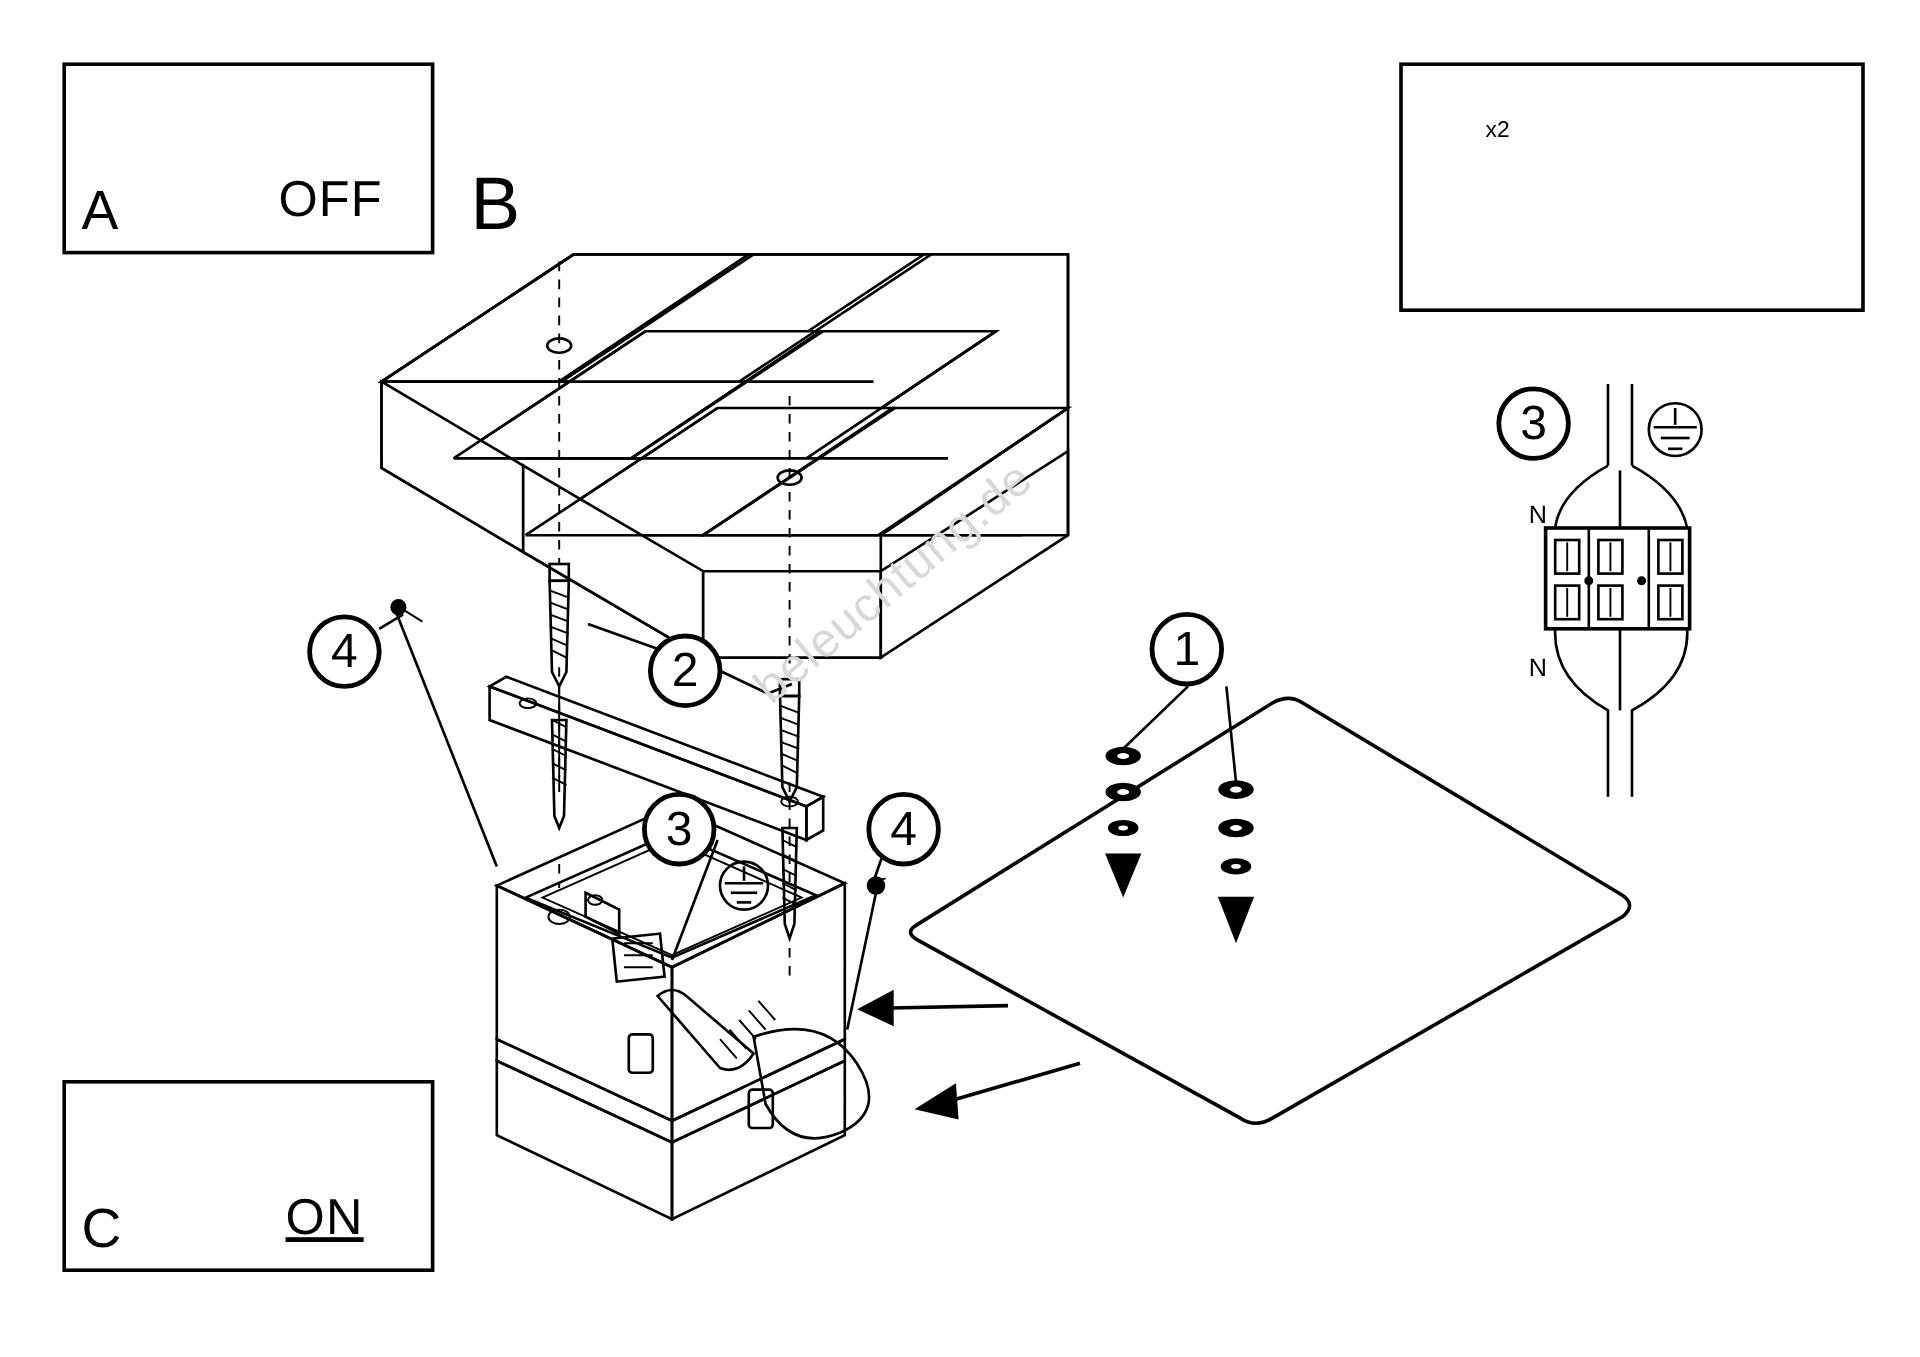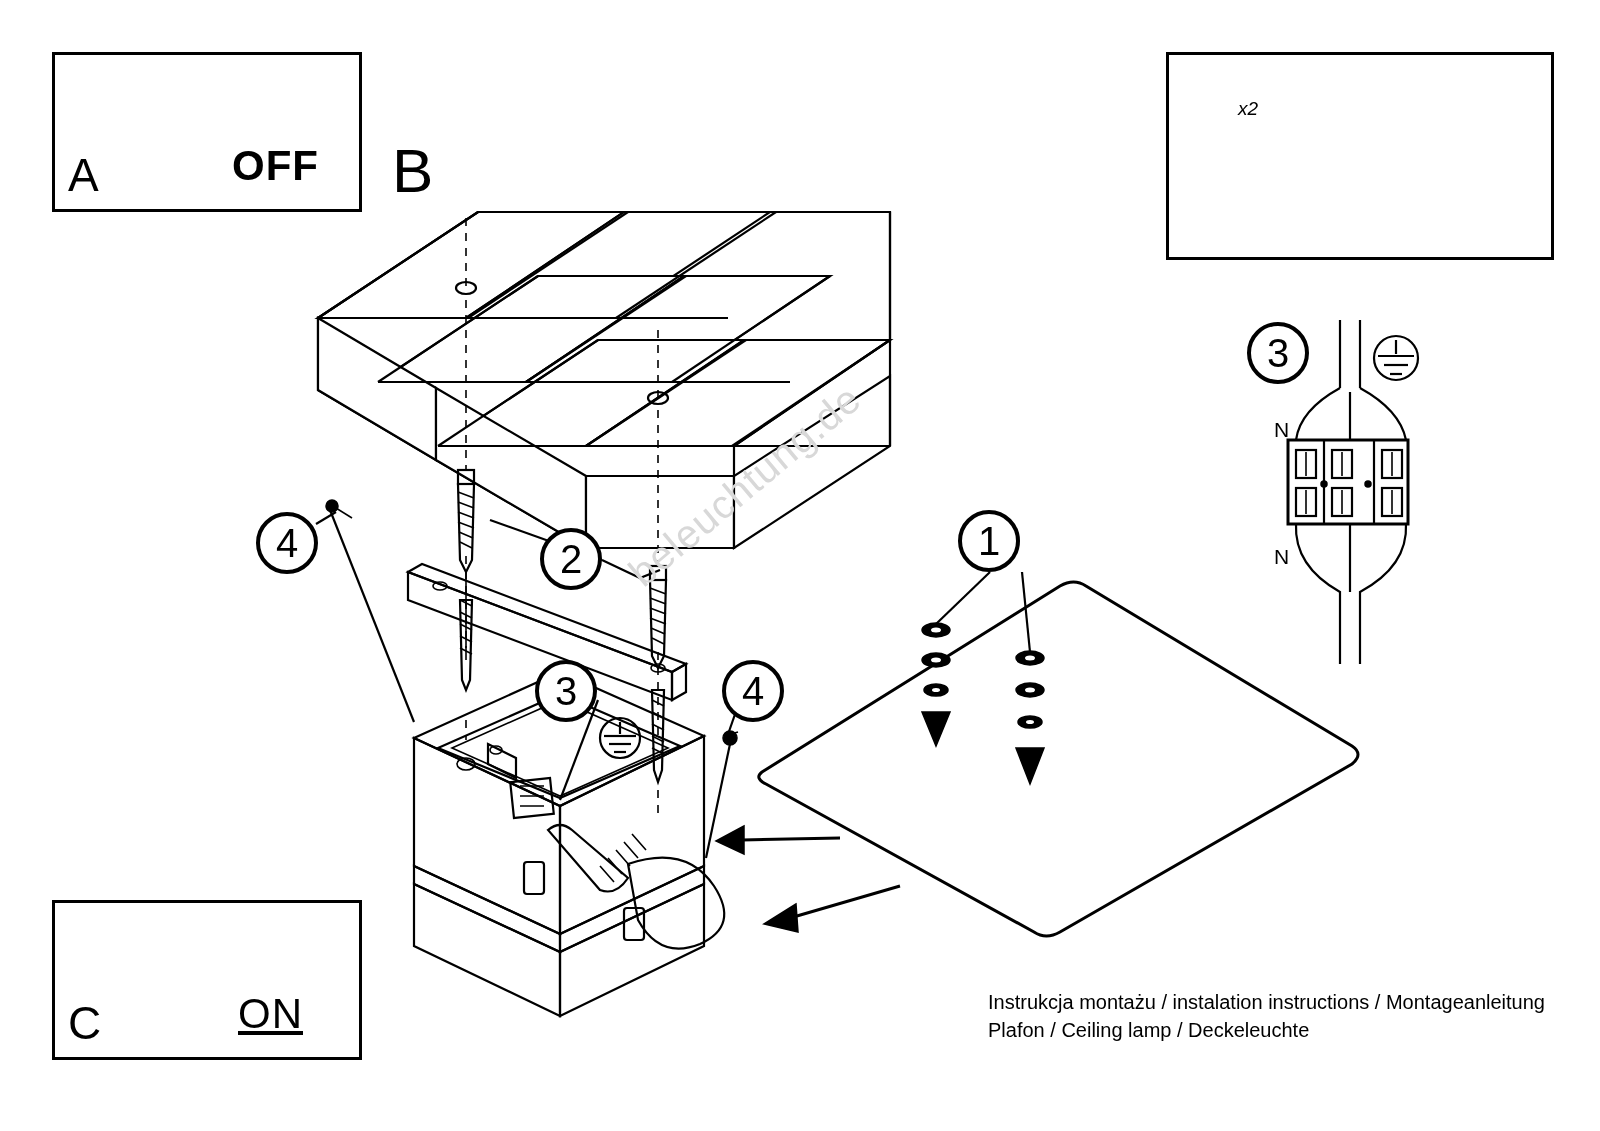--- a/index.html
+++ b/index.html
@@ -40,21 +40,21 @@
   }
   #letter-a { left: 68px;  top: 152px; }
   #letter-c { left: 68px;  top: 1000px; }
   #letter-b { left: 392px; top: 140px; font-size: 62px; }
 
   .word {
     position: absolute;
     font-size: 42px;
     letter-spacing: 1px;
   }
-  #word-off { left: 232px; top: 142px; font-weight: bold; }
+  #word-off { left: 232px; top: 142px; }
   #word-on  { left: 238px; top: 990px; text-decoration: underline; }
 
   .balloon {
     position: absolute;
     border: 4px solid #000;
     border-radius: 50%;
     width: 62px;
     height: 62px;
     background: #fff;
     box-sizing: border-box;
@@ -85,21 +85,20 @@
     font-size: 21px;
   }
   #label-n-top { left: 1274px; top: 418px; }
   #label-n-bot { left: 1274px; top: 545px; }
 
   #label-x2 {
     position: absolute;
     left: 1238px;
     top: 98px;
     font-size: 19px;
-    font-style: italic;
   }
 
   .watermark {
     position: absolute;
     left: 660px;
     top: 430px;
     width: 320px;
     height: 240px;
     transform: rotate(-40deg);
     color: #d8d8d8;
@@ -525,16 +524,14 @@
   <div class="balloon" id="balloon-3a">3</div>
   <div class="balloon" id="balloon-4b">4</div>
   <div class="balloon" id="balloon-1">1</div>
   <div class="balloon" id="balloon-3b">3</div>
 
   <div class="label-n" id="label-n-top">N</div>
   <div class="label-n" id="label-n-bot">N</div>
 
   <div class="watermark">beleuchtung.de</div>
 
-  <div class="caption" id="caption-line1">Instrukcja montażu / instalation instructions / Montageanleitung</div>
-  <div class="caption" id="caption-line2">Plafon / Ceiling lamp / Deckeleuchte</div>
 
 </div>
 
 </body></html>

